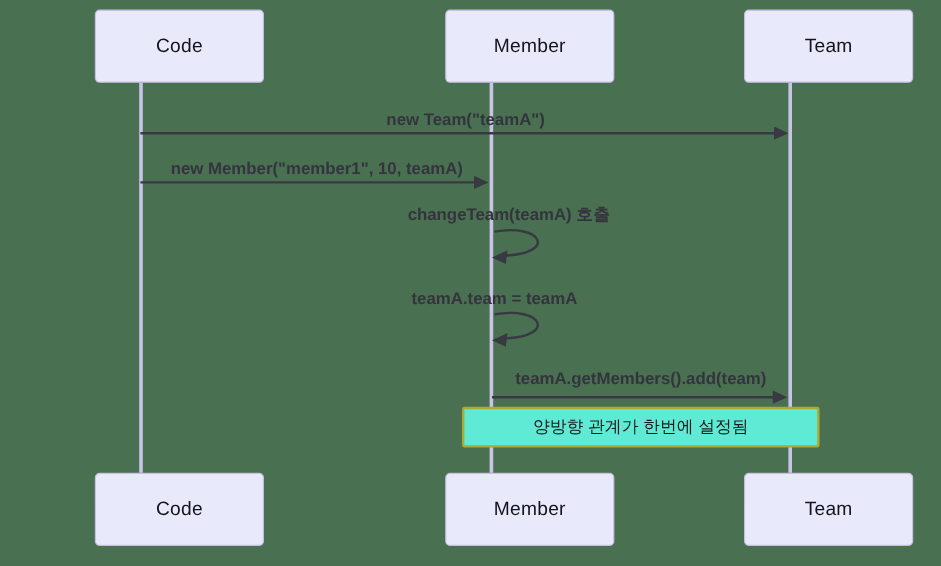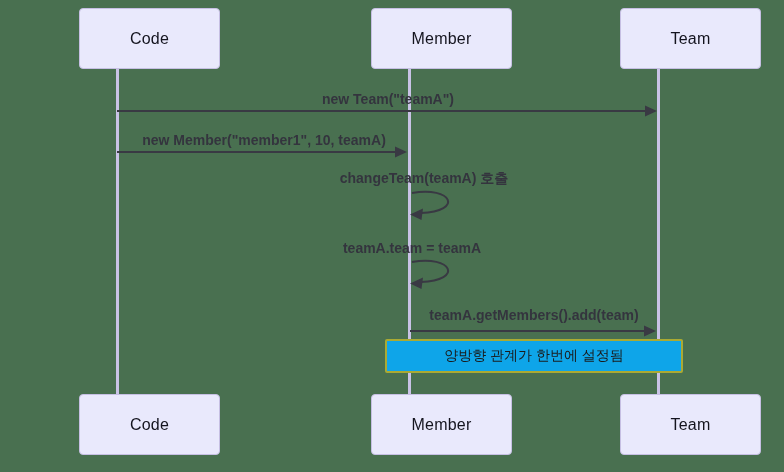--- a/index.html
+++ b/index.html
@@ -46,21 +46,21 @@
     font-weight: 600;
     color: #34343e;
     line-height: 16px;
   }
   .note-box {
     position: absolute;
     left: 385px;
     top: 339px;
     width: 298px;
     height: 34px;
-    background: #0ea5e9;
+    background: #5eead4;
     border: 2px solid #AAAA33;
     border-radius: 2px;
     box-sizing: border-box;
     display: flex;
     align-items: center;
     justify-content: center;
     font-size: 14px;
     color: #1a1a1a;
   }
   svg.arrows {

